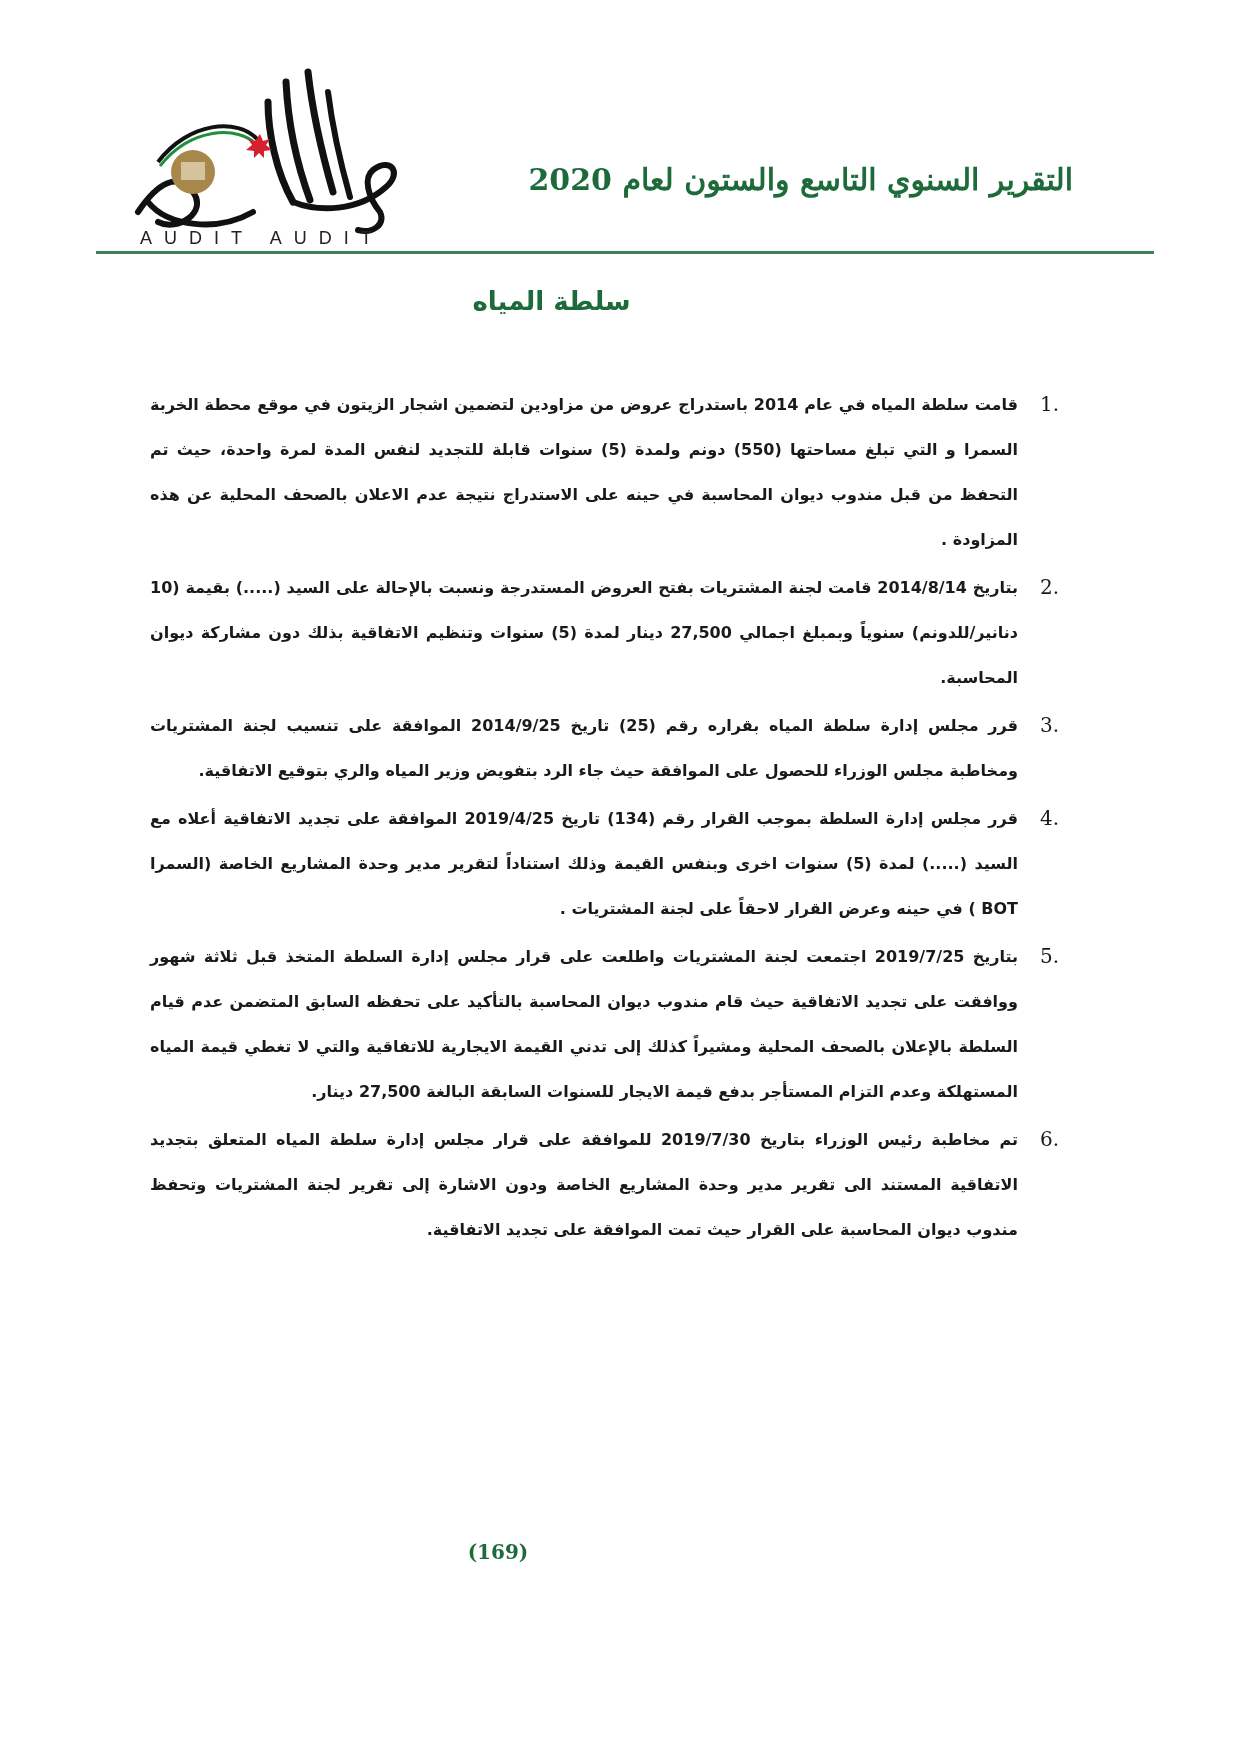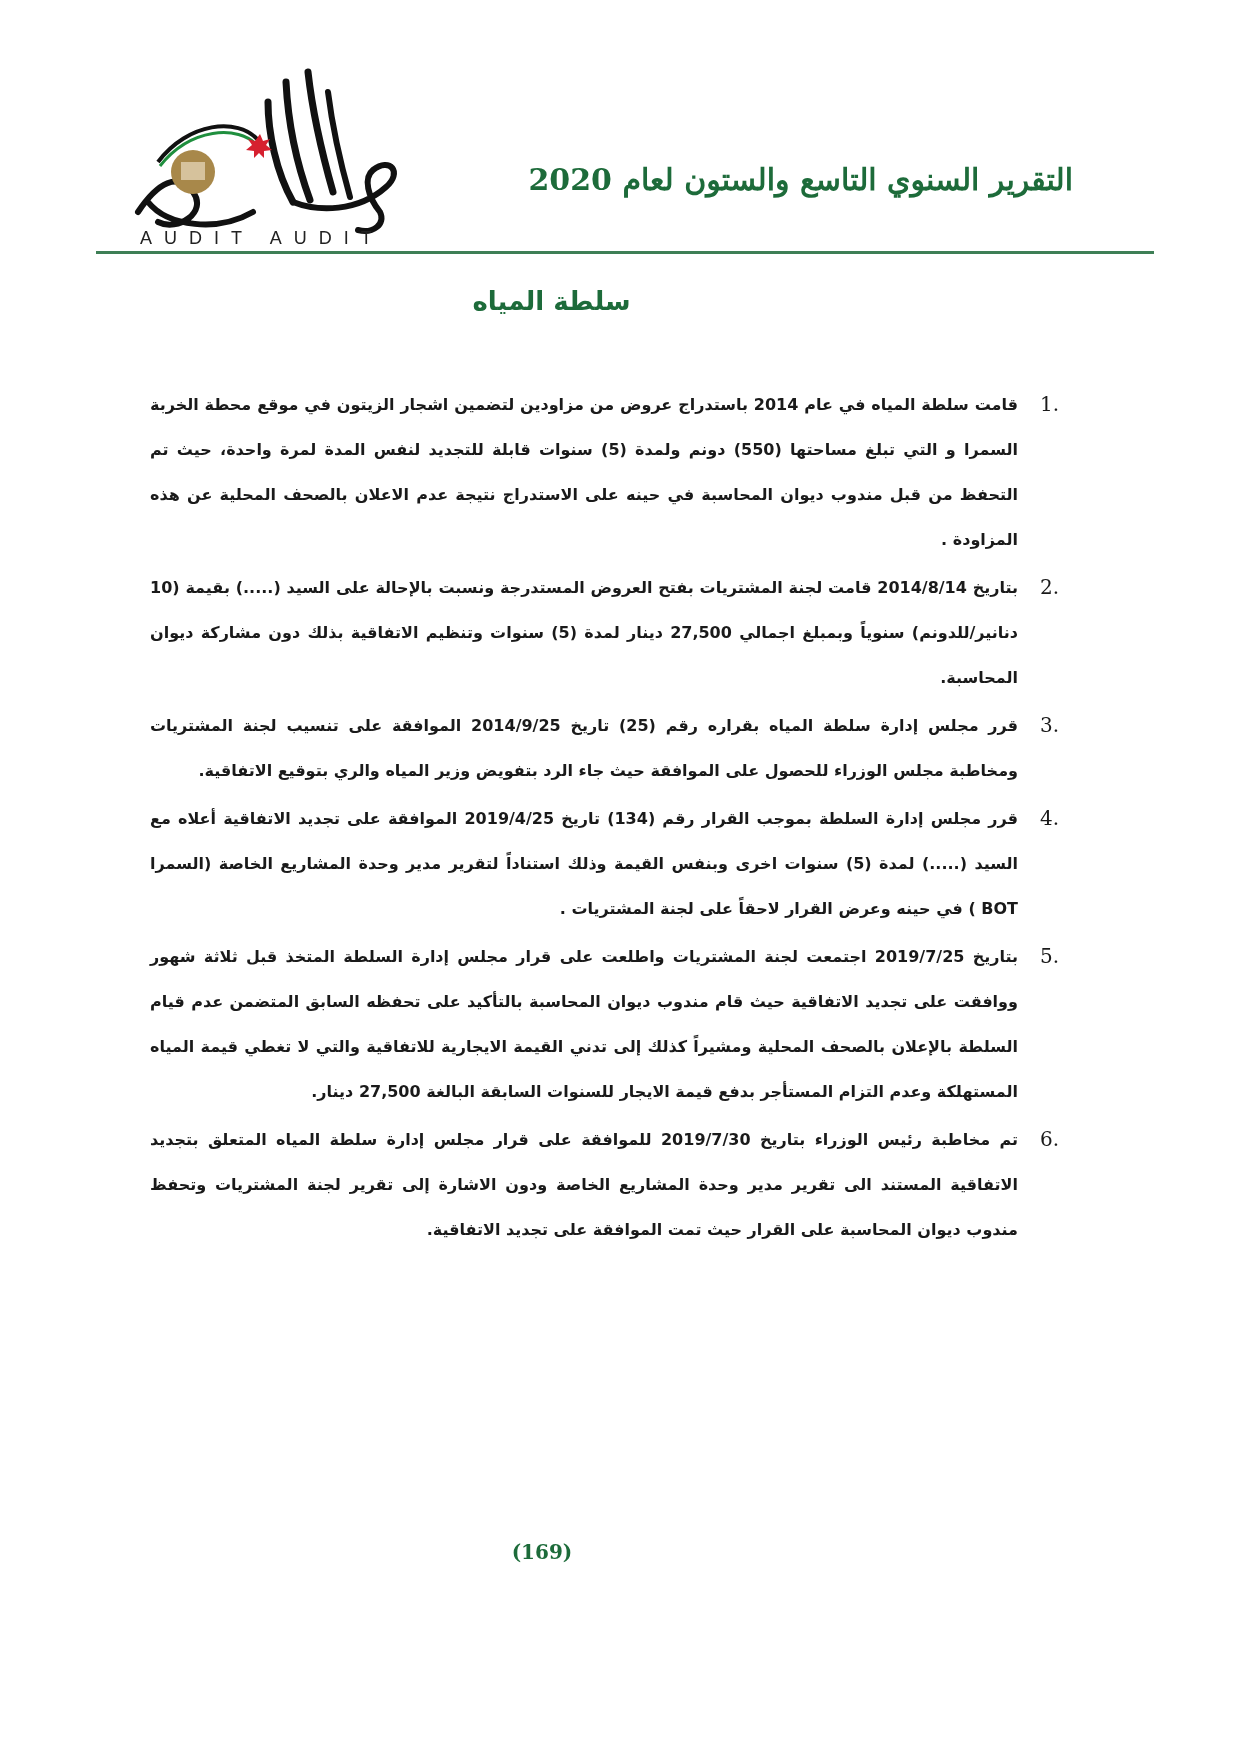--- a/index.html
+++ b/index.html
@@ -20,21 +20,21 @@
     .bullet-icon { width: 10px; height: 10px; background: #1d6b3a; transform: rotate(45deg); margin-left: 38px; margin-right: 2px; }
     .subheading-text { font-weight: bold; font-size: 20px; color: #1d6b3a; }
 
     .intro { font-size: 16px; font-weight: bold; line-height: 46px; text-align: justify; text-align-last: right; padding-right: 40px; margin-left: -18px; }
     .intro-line2 { margin-right: -40px; }
 
     ol.items { list-style: none; margin-top: 2px; }
     ol.items li { position: relative; padding-right: 62px; font-size: 16px; font-weight: bold; line-height: 45px; text-align: justify; margin-bottom: 3px; }
     ol.items li .num { position: absolute; right: 0; top: 0; font-family: "DejaVu Serif", serif; font-weight: normal; font-size: 20px; direction: ltr; width: 40px; text-align: left; }
 
-    .page-number { position: absolute; left: 0; width: 996px; top: 1540px; text-align: center; font-family: "DejaVu Serif", serif; font-weight: bold; font-size: 20px; color: #1d6b3a; margin-left: 44px; }
+    .page-number { position: absolute; left: 0; width: 996px; top: 1540px; text-align: center; font-family: "DejaVu Serif", serif; font-weight: bold; font-size: 20px; color: #1d6b3a; }
   </style>
 </head>
 <body>
 
 <div class="header">
   <div class="logo">
     <svg viewBox="0 0 300 190">
 
       <path d="M150 40 C150 70, 158 110, 175 140" stroke="#111" stroke-width="7" fill="none" stroke-linecap="round"></path>
       <path d="M168 20 C170 60, 178 100, 192 138" stroke="#111" stroke-width="7" fill="none" stroke-linecap="round"></path>

